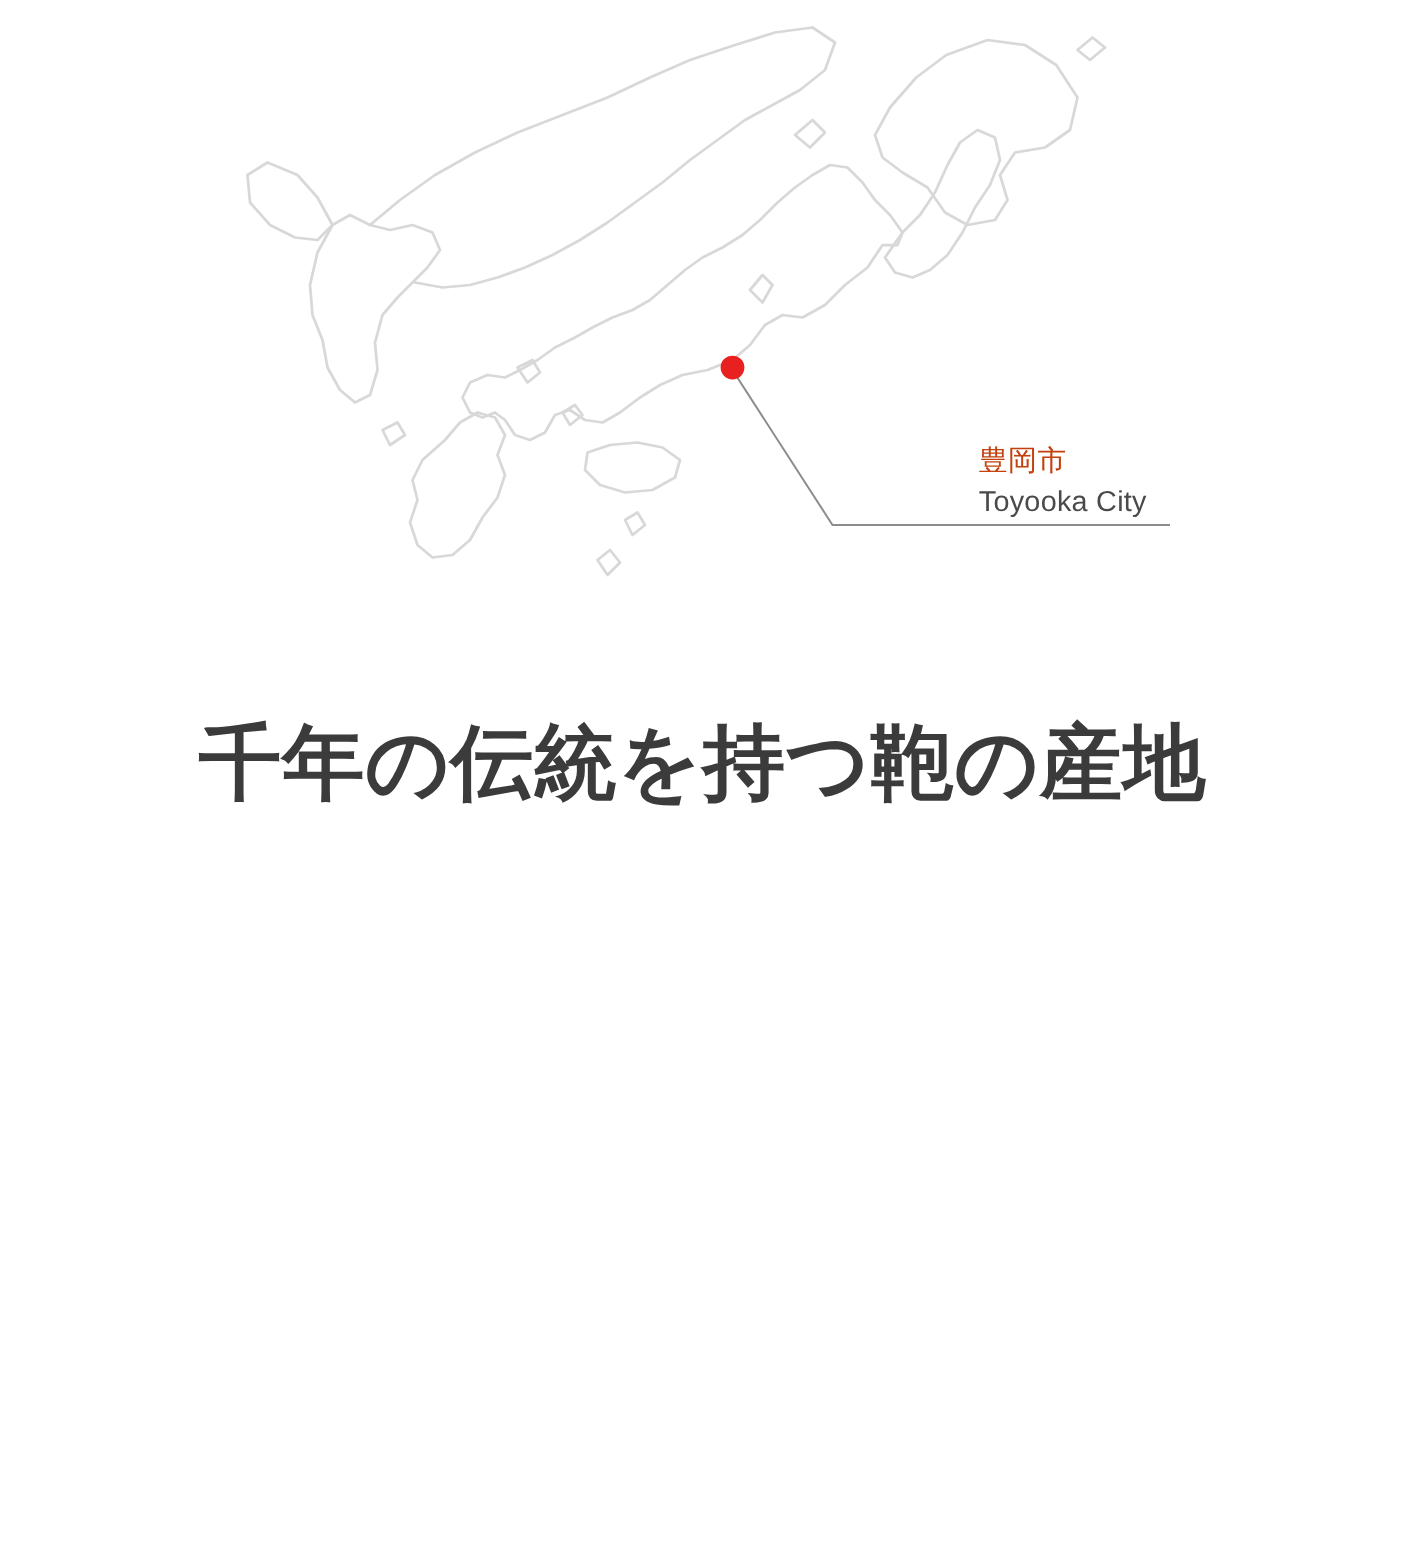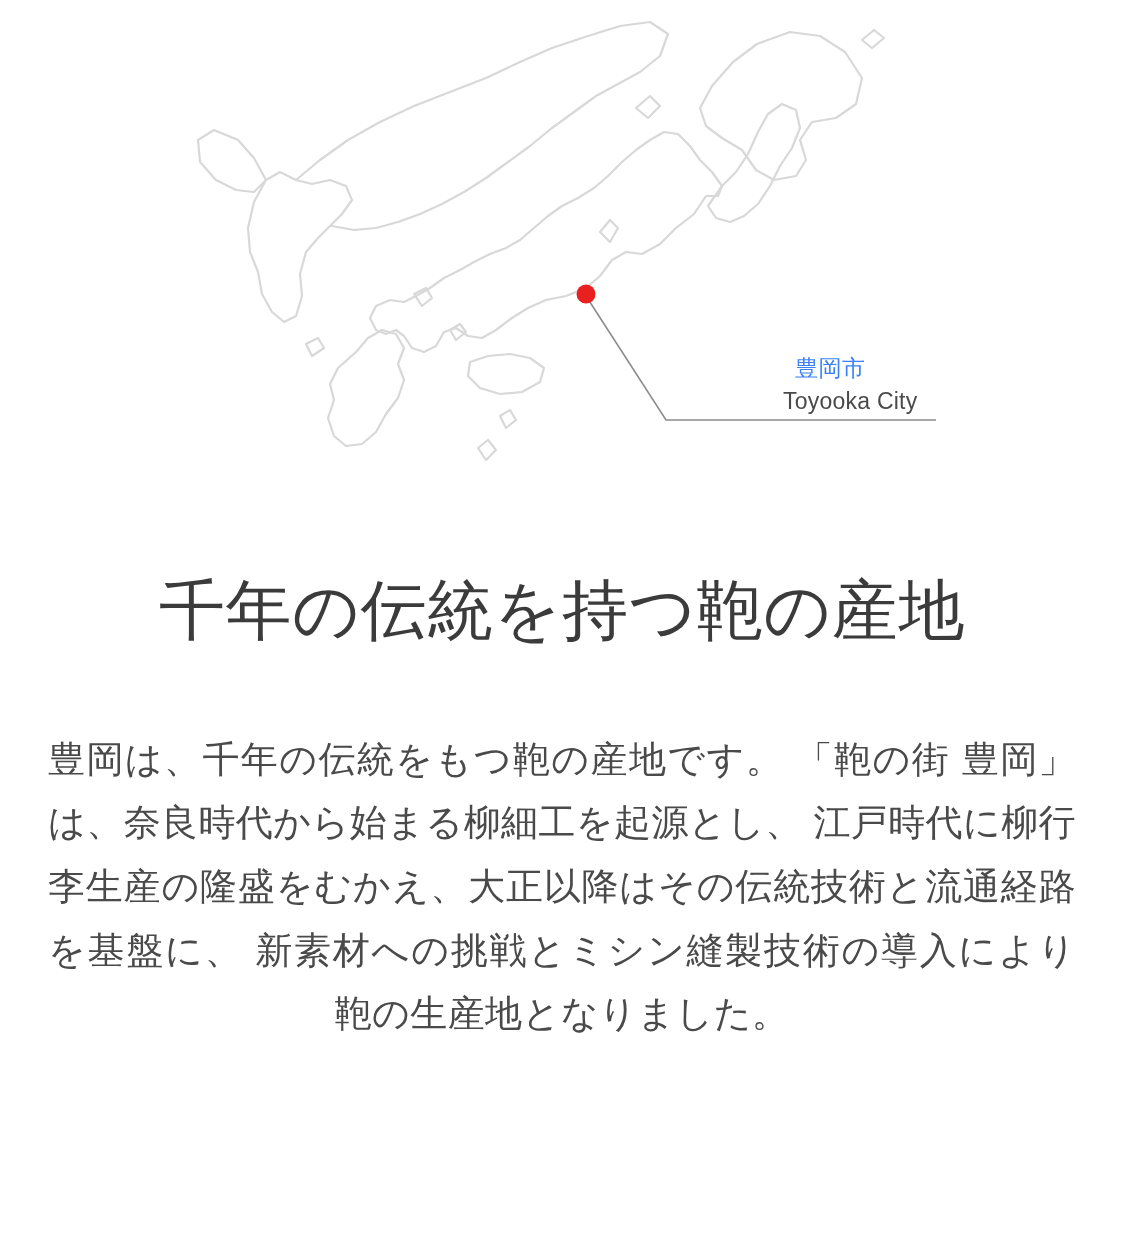--- a/index.html
+++ b/index.html
@@ -37,37 +37,36 @@
   }
   .map-label {
     position: absolute;
     left: 783px;
     top: 352px;
     width: 300px;
     line-height: 1.45;
   }
   .map-label .jp {
     font-size: 23px;
-    color: #3b82f6;
+    color: #c2410c;
     letter-spacing: 0.02em;
     white-space: nowrap;
-    margin-left: 12px;
   }
   .map-label .en {
     font-size: 23px;
     color: #4a4a4a;
     letter-spacing: 0.01em;
     white-space: nowrap;
   }
 
   
   .headline {
     margin: 0;
     padding: 28px 40px 0 40px;
-    font-weight: 400;
+    font-weight: 700;
     font-size: 66px;
     line-height: 1.30;
     text-align: center;
     color: #3b3b3b;
     letter-spacing: 0.01em;
   }
   .headline .line {
     display: block;
     white-space: nowrap;
   }
@@ -130,15 +129,14 @@
     <div class="map-label">
       <div class="jp">豊岡市</div>
       <div class="en">Toyooka City</div>
     </div>
   </div>
 
   <h1 class="headline">
     <span class="line">千年の伝統を持つ鞄の産地</span>
   </h1>
 
-  <p class="body-copy">豊岡は、千年の伝統をもつ鞄の産地です。 「鞄の街 豊岡」は、奈良時代から始まる柳細工を起源とし、 江戸時代に柳行李生産の隆盛をむかえ、大正以降はその伝統技術と流通経路を基盤に、 新素材への挑戦とミシン縫製技術の導入により鞄の生産地となりました。</p>
 
 </div>
 
 </body></html>

